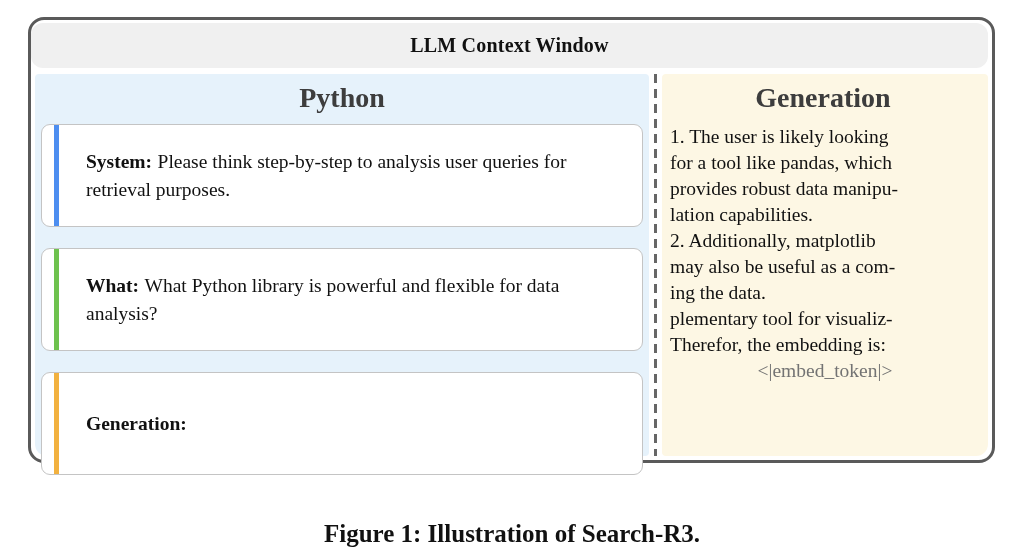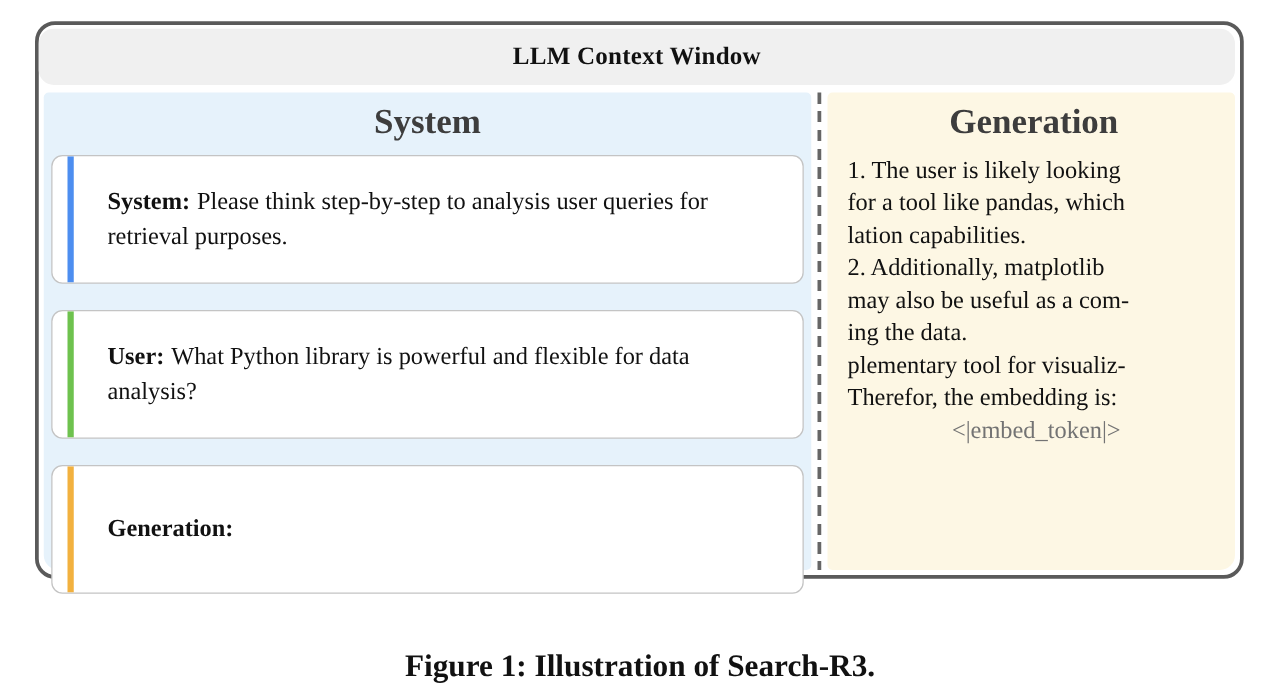--- a/index.html
+++ b/index.html
@@ -59,21 +59,21 @@
     background: repeating-linear-gradient(
       to bottom,
       #666666 0px, #666666 9px,
       transparent 9px, transparent 15px
     );
   }
   .panel-generation {
     flex: 1;
     background: #fdf7e4;
     border-radius: 4px 4px 12px 4px;
-    padding: 0 8px 0 12px;
+    padding: 0 8px 0 4px;
     display: flex;
     flex-direction: column;
   }
   .panel-header {
     text-align: center;
     font-weight: bold;
     font-size: 28px;
     color: #3d3d3d;
     padding: 8px 0 4px 0;
   }
@@ -134,50 +134,51 @@
 
 <div class="frame">
 
   <div class="titlebar">
     <span class="window-title">LLM Context Window</span>
   </div>
 
   <div class="panels">
 
     <div class="panel-prefill">
-      <div class="panel-header">System</div>
+      <div class="panel-header">Python</div>
       <div class="messages">
 
         <div class="msg-card">
           <span class="msg-bar" style="background: rgb(77, 142, 240);"></span>
           <div><span class="msg-label">System:</span><span>Please think step-by-step to analysis user queries for retrieval purposes.</span></div>
         </div>
 
         <div class="msg-card">
           <span class="msg-bar" style="background: rgb(110, 194, 78);"></span>
-          <div><span class="msg-label">User:</span><span>What Python library is powerful and flexible for data analysis?</span></div>
+          <div><span class="msg-label">What:</span><span>What Python library is powerful and flexible for data analysis?</span></div>
         </div>
 
         <div class="msg-card">
           <span class="msg-bar" style="background: rgb(242, 177, 63);"></span>
           <div><span class="msg-label">Generation:</span><span></span></div>
         </div>
 
       </div>
     </div>
 
     <div class="divider-col">
       <div class="dashed-divider"></div>
     </div>
 
     <div class="panel-generation">
       <div class="panel-header">Generation</div>
       <div class="gen-text">
         <div class="gen-line">1. The user is likely looking</div>
         <div class="gen-line">for a tool like pandas, which</div>
+        <div class="gen-line">provides robust data manipu-</div>
         <div class="gen-line">lation capabilities.</div>
         <div class="gen-line">2. Additionally, matplotlib</div>
         <div class="gen-line">may also be useful as a com-</div>
         <div class="gen-line">ing the data.</div>
         <div class="gen-line">plementary tool for visualiz-</div>
         <div class="gen-line">Therefor, the embedding is:</div>
         <div class="embed-token" style="color: #737373; text-align: center;">&lt;|embed_token|&gt;</div>
       </div>
     </div>
 

